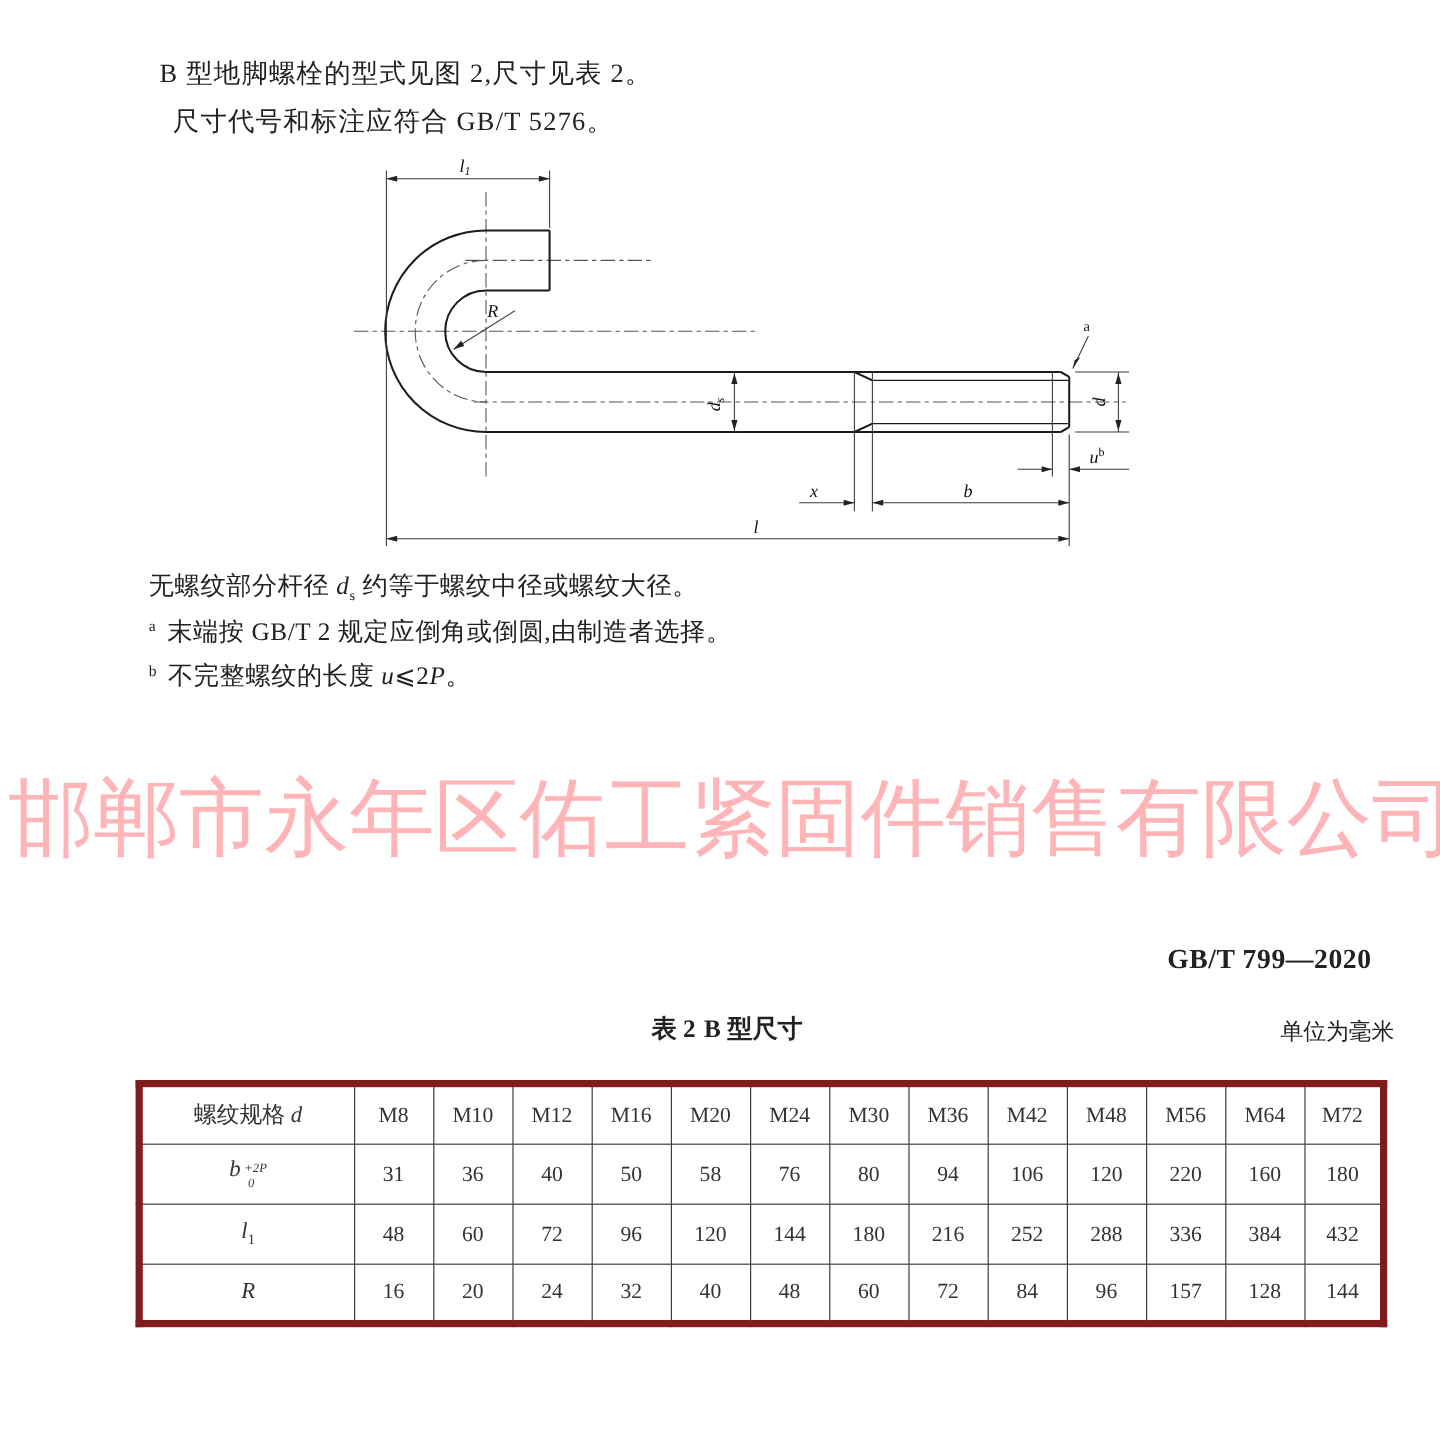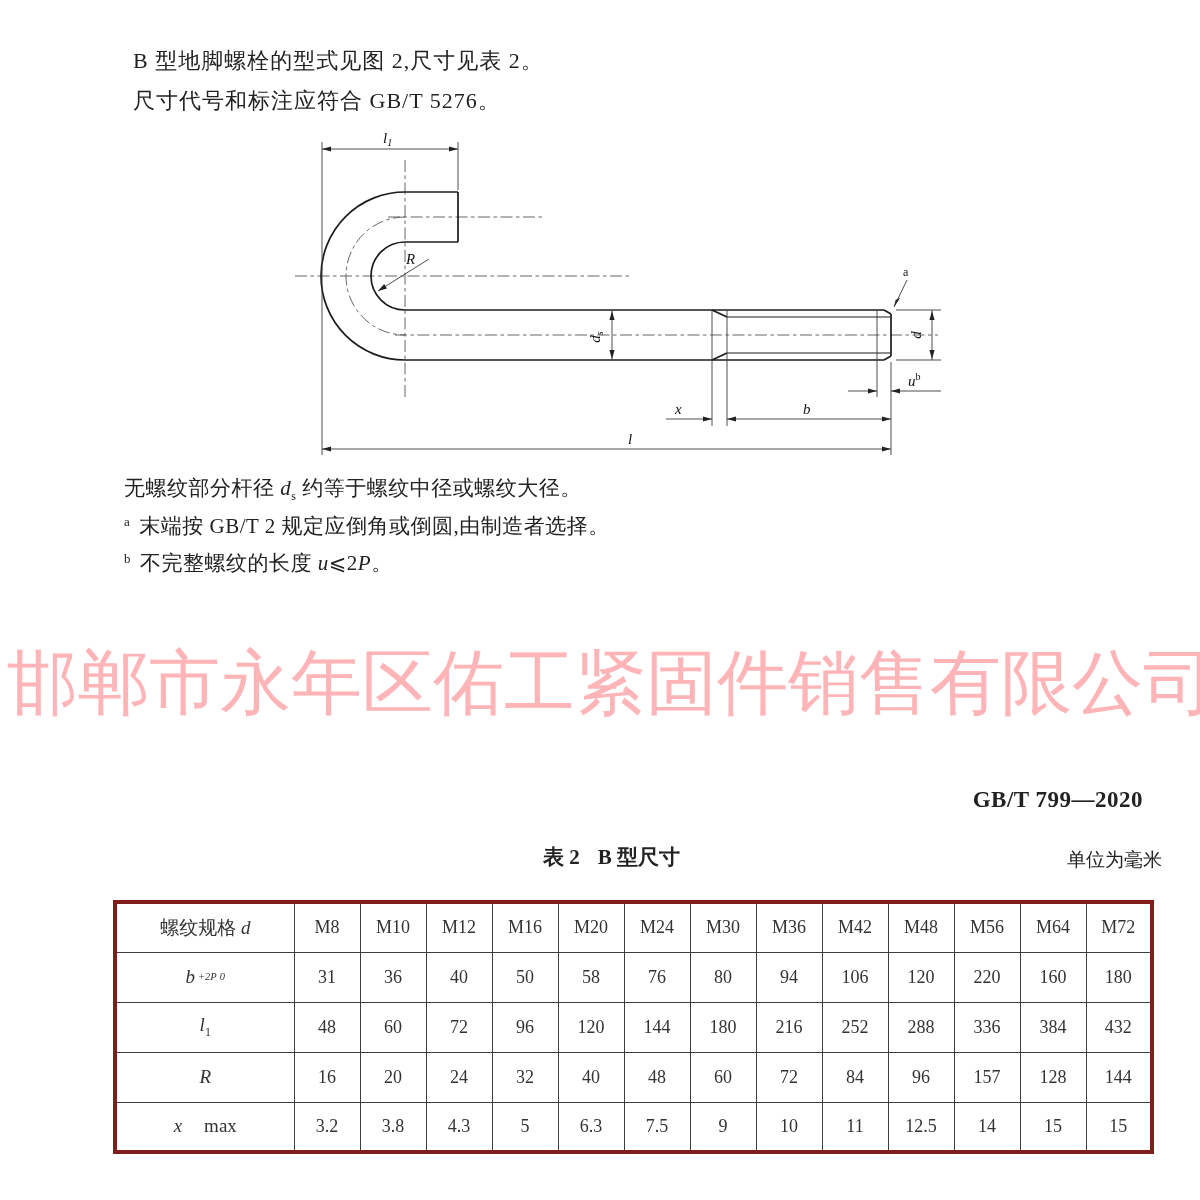--- a/index.html
+++ b/index.html
@@ -12,47 +12,47 @@
   .note{font-size:21px;letter-spacing:0.5px;white-space:nowrap;}
   .fn-marker{font-size:13px;vertical-align:7px;margin-right:9px;}
   i.sym,.sym{font-style:italic;font-family:"Liberation Serif",serif;}
   sub{font-size:12px;}
   .watermark{
     left:7px;top:644px;font-size:71px;line-height:1.1;white-space:nowrap;
     color:#ffb4b7;font-family:"Liberation Sans",sans-serif;font-weight:400;
   }
   .std-code{right:57px;top:767px;font-size:23px;font-weight:bold;letter-spacing:0.5px;margin-top:20px;}
   .tbl-caption{left:543px;top:843px;font-size:21px;font-weight:bold;white-space:nowrap;}
-  .tbl-caption .cap-prefix{margin-right:18px;}
+  .tbl-caption .cap-prefix{margin-right:7px;}
   .unit-note{right:38px;top:847px;font-size:19px;}
   table.dim-table{
     position:absolute;left:113px;top:900px;width:1037px;
     border-collapse:collapse;table-layout:fixed;
-    font-size:18px;color:#333;border:4px solid #7f1d1d;
+    font-size:18px;color:#333;border:6px solid #7f1d1d;
   }
   table.dim-table tr{height:50px;}
   table.dim-table th,table.dim-table td{
     border:1px solid #3e3e3e;text-align:center;vertical-align:middle;
     font-weight:normal;padding:0;font-family:"Liberation Serif",serif;
   }
   table.dim-table .label-cell{font-size:19px;}
   .tol{
-    display:inline-flex;flex-direction:row;align-items:flex-start;
+    display:inline-flex;flex-direction:column;align-items:flex-start;
     font-size:10.5px;line-height:1.05;margin-left:3px;vertical-align:3px;
     font-style:italic;
   }
   .tol span:last-child{padding-left:3px;}
   .sfx{margin-left:22px;font-style:normal;}
   svg text{font-family:"Liberation Serif",serif;}
 </style>
 </head>
 <body>
 
 <div class="abs intro" style="left:133px;top:46px;">B 型地脚螺栓的型式见图 2,尺寸见表 2。</div>
-<div class="abs intro" style="left:133px;top:86px;">尺寸代号和标注应符合 GB/T 5276。</div>
+<div class="abs intro" style="left:144px;top:86px;">尺寸代号和标注应符合 GB/T 5276。</div>
 
 <svg class="abs" style="left:0;top:130px;" width="1200" height="345" viewBox="0 0 1200 345">
 
   <g stroke="#555" stroke-width="0.9" fill="none" stroke-dasharray="12 3.5 3.5 3.5">
     <path d="M405 30 V270"></path>
     <path d="M295 146 H630"></path>
     <path d="M388 87 H545"></path>
     <path d="M405 87 A59 59 0 0 0 346 146 A59 59 0 0 0 405 205"></path>
     <path d="M395 205 H938"></path>
   </g>
@@ -206,30 +206,14 @@
         <td>40</td>
         <td>48</td>
         <td>60</td>
         <td>72</td>
         <td>84</td>
         <td>96</td>
         <td>157</td>
         <td>128</td>
         <td>144</td>
       </tr>
-      <tr>
-        <td class="label-cell"><span class="sym">x</span><span class="sfx">max</span></td>
-        <td>3.2</td>
-        <td>3.8</td>
-        <td>4.3</td>
-        <td>5</td>
-        <td>6.3</td>
-        <td>7.5</td>
-        <td>9</td>
-        <td>10</td>
-        <td>11</td>
-        <td>12.5</td>
-        <td>14</td>
-        <td>15</td>
-        <td>15</td>
-      </tr>
     </tbody>
 </table>
 
 </body></html>

